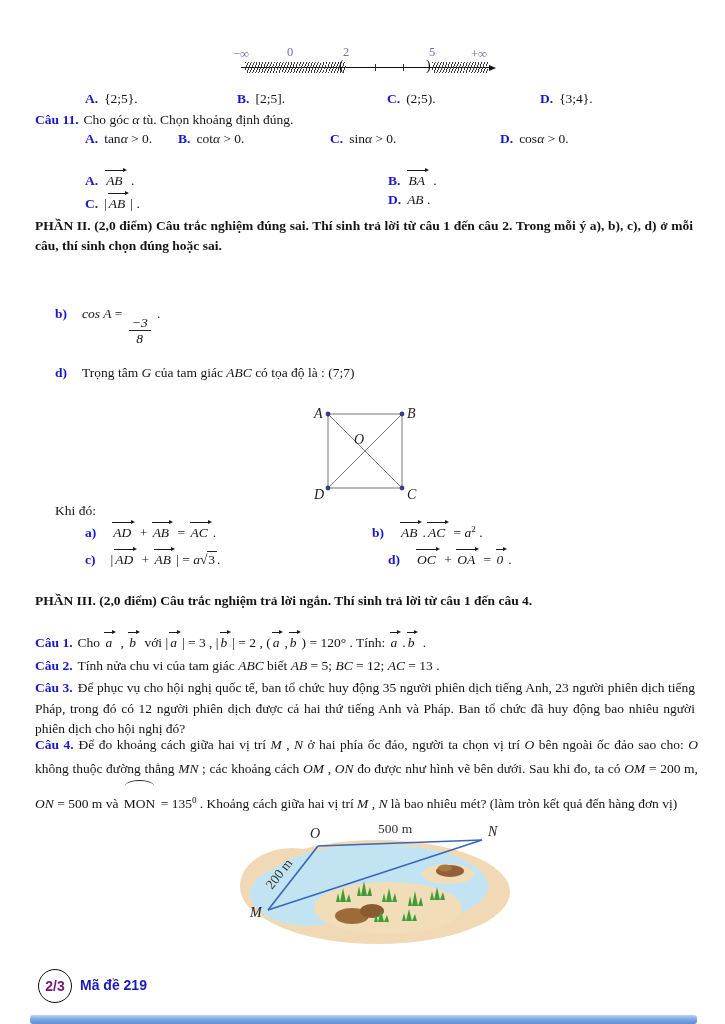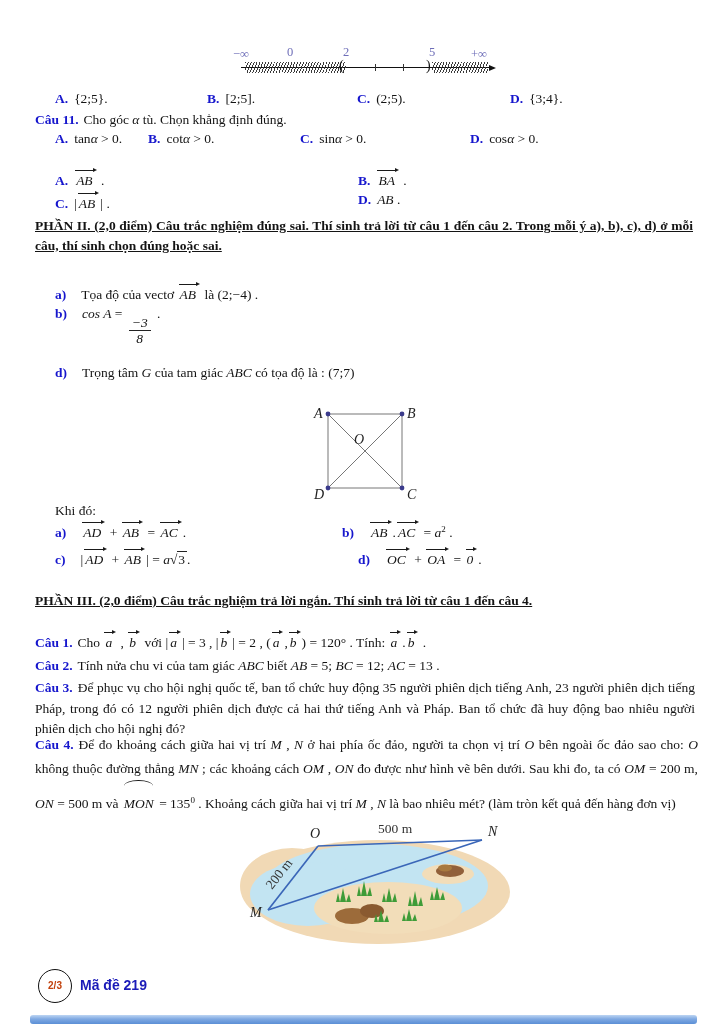--- a/index.html
+++ b/index.html
@@ -1,56 +1,56 @@
 <!DOCTYPE html>
 <html><head>
 <meta charset="utf-8">
 <style>
   html,body{margin:0;padding:0;background:#888;}
   .page{position:relative;width:725px;height:1024px;margin:0 auto;background:#ffffff;
         font-family:"Liberation Serif",serif;font-size:13.5px;color:#141414;overflow:hidden;}
   .abs{position:absolute;}
-  .bold{font-weight:bold;text-decoration:underline;}
+  .bold{font-weight:bold;}
   .just{text-align:justify;}
   .it{font-style:italic;}
   .lt{color:#1616cd;font-weight:bold;margin-right:6px;}
   .ql{color:#1616cd;font-weight:bold;margin-right:5px;}
   .ik{color:#1616cd;font-weight:bold;margin-right:15px;}
-  .opt{position:absolute;white-space:nowrap;}
+  .opt{position:absolute;white-space:nowrap;margin-left:30px;}
   
   .vec{position:relative;display:inline-block;font-style:italic;padding:3.5px 4px 0 1px;margin:0 1px;}
   .vec::before{content:"";position:absolute;top:1px;left:0;right:4px;border-top:1.2px solid #1a1a1a;}
   .vec::after{content:"";position:absolute;top:-1.2px;right:0;width:0;height:0;
               border-left:4.5px solid #1a1a1a;border-top:2.2px solid transparent;border-bottom:2.2px solid transparent;}
   
   .rad{border-top:1.2px solid #222;padding:0 2px 0 1px;}
   .sup{vertical-align:super;font-size:9px;line-height:0;}
   
   .frac{display:inline-flex;flex-direction:column;align-items:center;vertical-align:-9px;
         margin:0 3px;font-style:italic;line-height:1.12;}
   .fn{border-bottom:1.2px solid #222;padding:0 3px;}
   .fd{padding:0 3px;}
   
-  .hat{position:relative;display:inline-block;font-style:italic;padding:12px 2px 0;}
+  .hat{position:relative;display:inline-block;padding:12px 2px 0;}
   .hat::before{content:"";position:absolute;top:0;left:8%;right:8%;height:5px;
                border-top:1.4px solid #1a1a1a;border-radius:50% 50% 0 0/100% 100% 0 0;}
   
   .numberline{position:absolute;left:233px;top:44px;width:272px;height:36px;}
   .nl-lab{position:absolute;color:#6e6eb8;font-size:12.5px;}
   .nl-line{position:absolute;top:23px;left:8px;width:252px;border-top:1.5px solid #111;}
   .nl-arrow{position:absolute;top:20.5px;left:256px;width:0;height:0;
             border-left:7px solid #111;border-top:3.5px solid transparent;border-bottom:3.5px solid transparent;}
   .nl-hatch{position:absolute;top:18px;height:11px;
             background:repeating-linear-gradient(112deg,#3a3a3a 0 0.9px,transparent 0.9px 2.7px);}
   .nl-tick{position:absolute;top:20px;height:7px;border-left:1px solid #333;}
   .nl-br{position:absolute;top:14px;font-size:14px;color:#111;}
   
   .pgcircle{position:absolute;left:38px;top:969px;width:32px;height:32px;border:1.7px solid #111;
             border-radius:50%;text-align:center;line-height:32px;font-family:"Liberation Sans",sans-serif;
-            font-weight:bold;font-size:10px;color:#c2410c;}
+            font-weight:bold;font-size:14px;color:#701a75;}
   .madethe{position:absolute;left:80px;top:977px;font-family:"Liberation Sans",sans-serif;
            font-weight:bold;font-size:14px;color:#1a1ab8;}
   .bottom-bar{position:absolute;left:30px;top:1015px;width:667px;height:9px;border-radius:3px;
               background:linear-gradient(180deg,#bdd5f3 0%,#7fa9e2 45%,#5b8fd6 100%);}
   svg text{font-family:"Liberation Serif",serif;}
 </style>
 </head>
 <body>
 
 <div class="page">
@@ -72,41 +72,40 @@
   </div>
 
   <div class="abs" style="left:35px;top:91px;width:660px;height:20px">
     <span class="opt" style="left:20px"><span class="lt">A.</span><span>{2;5}.</span></span>
     <span class="opt" style="left:172px"><span class="lt">B.</span><span>[2;5].</span></span>
     <span class="opt" style="left:322px"><span class="lt">C.</span><span>(2;5).</span></span>
     <span class="opt" style="left:475px"><span class="lt">D.</span><span>{3;4}.</span></span>
   </div>
 
   <div class="abs" style="left:35px;top:112px">
-    <span class="ql">Câu 11.</span><span><span>Cho góc </span><span class="it">α</span><span> tù. Chọn khẳng định đúng.</span></span>
+    <span class="ql">Câu 11.</span><span><span>Cho góc </span><span class="it">α</span><span> tù. Chọn khoảng định đúng.</span></span>
   </div>
   <div class="abs" style="left:35px;top:131px;width:660px;height:20px">
     <span class="opt" style="left:20px"><span class="lt">A.</span><span><span>tan</span><span class="it">α</span><span> &gt; 0.</span></span></span>
     <span class="opt" style="left:113px"><span class="lt">B.</span><span><span>cot</span><span class="it">α</span><span> &gt; 0.</span></span></span>
     <span class="opt" style="left:265px"><span class="lt">C.</span><span><span>sin</span><span class="it">α</span><span> &gt; 0.</span></span></span>
     <span class="opt" style="left:435px"><span class="lt">D.</span><span><span>cos</span><span class="it">α</span><span> &gt; 0.</span></span></span>
   </div>
 
   <div class="abs" style="left:35px;top:192px;width:660px;height:22px">
     <span class="opt" style="left:20px"><span class="lt">C.</span><span><span>|</span><span class="vec">AB</span><span>| .</span></span></span>
     <span class="opt" style="left:323px"><span class="lt">D.</span><span><span class="it">AB</span><span> .</span></span></span>
   </div>
   <div class="abs" style="left:35px;top:169px;width:660px;height:22px">
     <span class="opt" style="left:20px"><span class="lt">A.</span><span><span class="vec">AB</span><span> .</span></span></span>
     <span class="opt" style="left:323px"><span class="lt">B.</span><span><span class="vec">BA</span><span> .</span></span></span>
   </div>
 
   <div class="abs bold just" style="left:35px;top:216px;width:658px;line-height:19.5px">PHẦN II. (2,0 điểm) Câu trắc nghiệm đúng sai. Thí sinh trả lời từ câu 1 đến câu 2. Trong mỗi ý a), b), c), d) ở mỗi câu, thí sinh chọn đúng hoặc sai.</div>
 
-  <div class="abs" style="left:55px;top:283px"><span class="ik">a)</span><span><span>Tọa độ của vectơ </span><span class="vec">AB</span><span> là (2;−4) .</span></span></div>
   <div class="abs" style="left:55px;top:306px"><span class="ik">b)</span><span><span class="it">cos A</span><span> = </span><span class="frac">
           <span class="fn">−3</span>
           <span class="fd">8</span>
         </span><span> .</span></span></div>
   <div class="abs" style="left:55px;top:365px"><span class="ik">d)</span><span><span>Trọng tâm </span><span class="it">G</span><span> của tam giác </span><span class="it">ABC</span><span> có tọa độ là : (7;7)</span></span></div>
 
 
   <div class="abs" style="left:303px;top:401px;width:125px;height:100px">
     <svg width="125" height="100" viewBox="0 0 125 100">
       <rect x="25" y="13" width="74" height="74" fill="none" stroke="#777" stroke-width="1"></rect>

